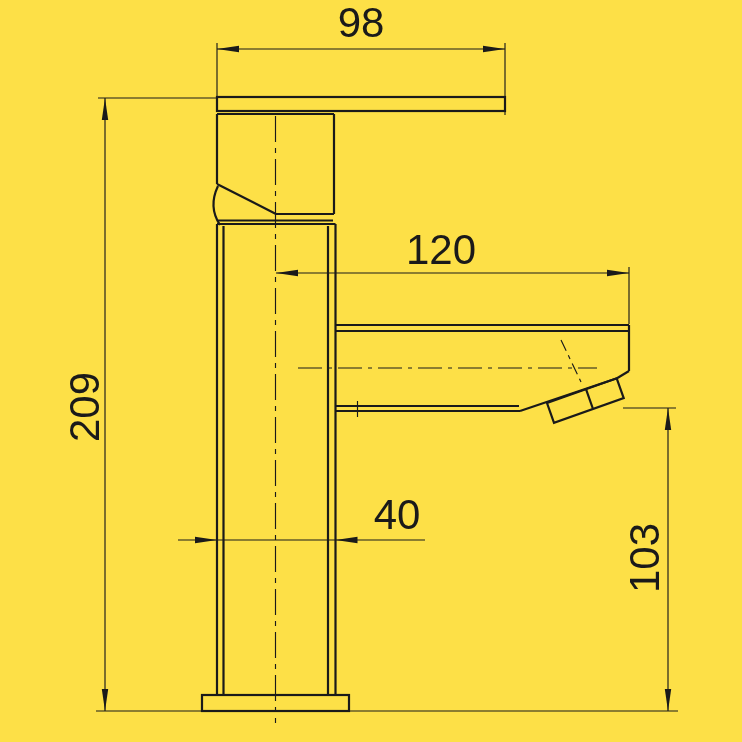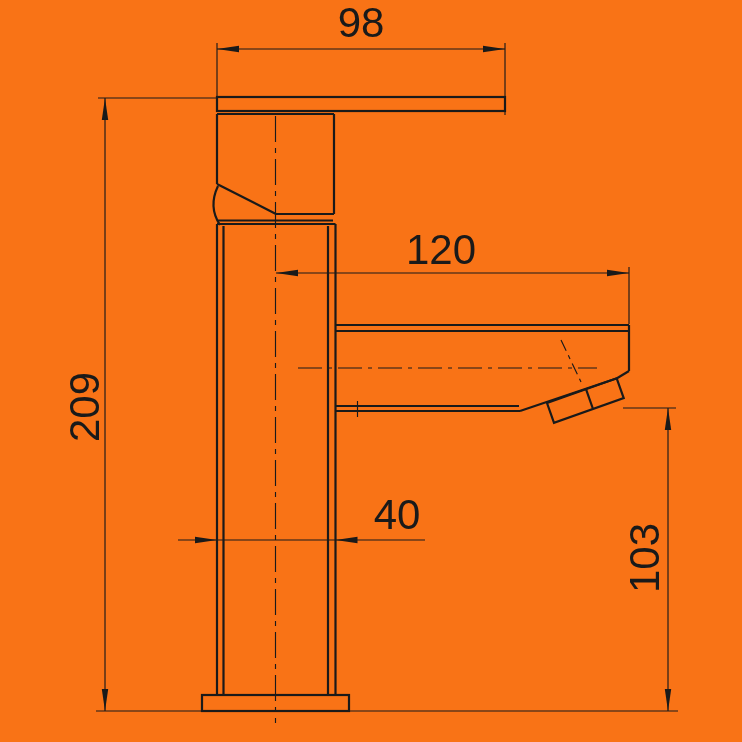--- a/index.html
+++ b/index.html
@@ -4,21 +4,21 @@
 <style>
   html, body {
     margin: 0;
     padding: 0;
     background: #ffffff;
   }
   .page {
     position: relative;
     width: 742px;
     height: 742px;
-    background: #f97316;
+    background: #fde047;
     overflow: hidden;
     font-family: "Liberation Sans", sans-serif;
   }
   svg { display: block; }
   .obj {
     fill: none;
     stroke: #1a1a1a;
     stroke-width: 2.2;
     stroke-linejoin: miter;
     stroke-linecap: butt;

